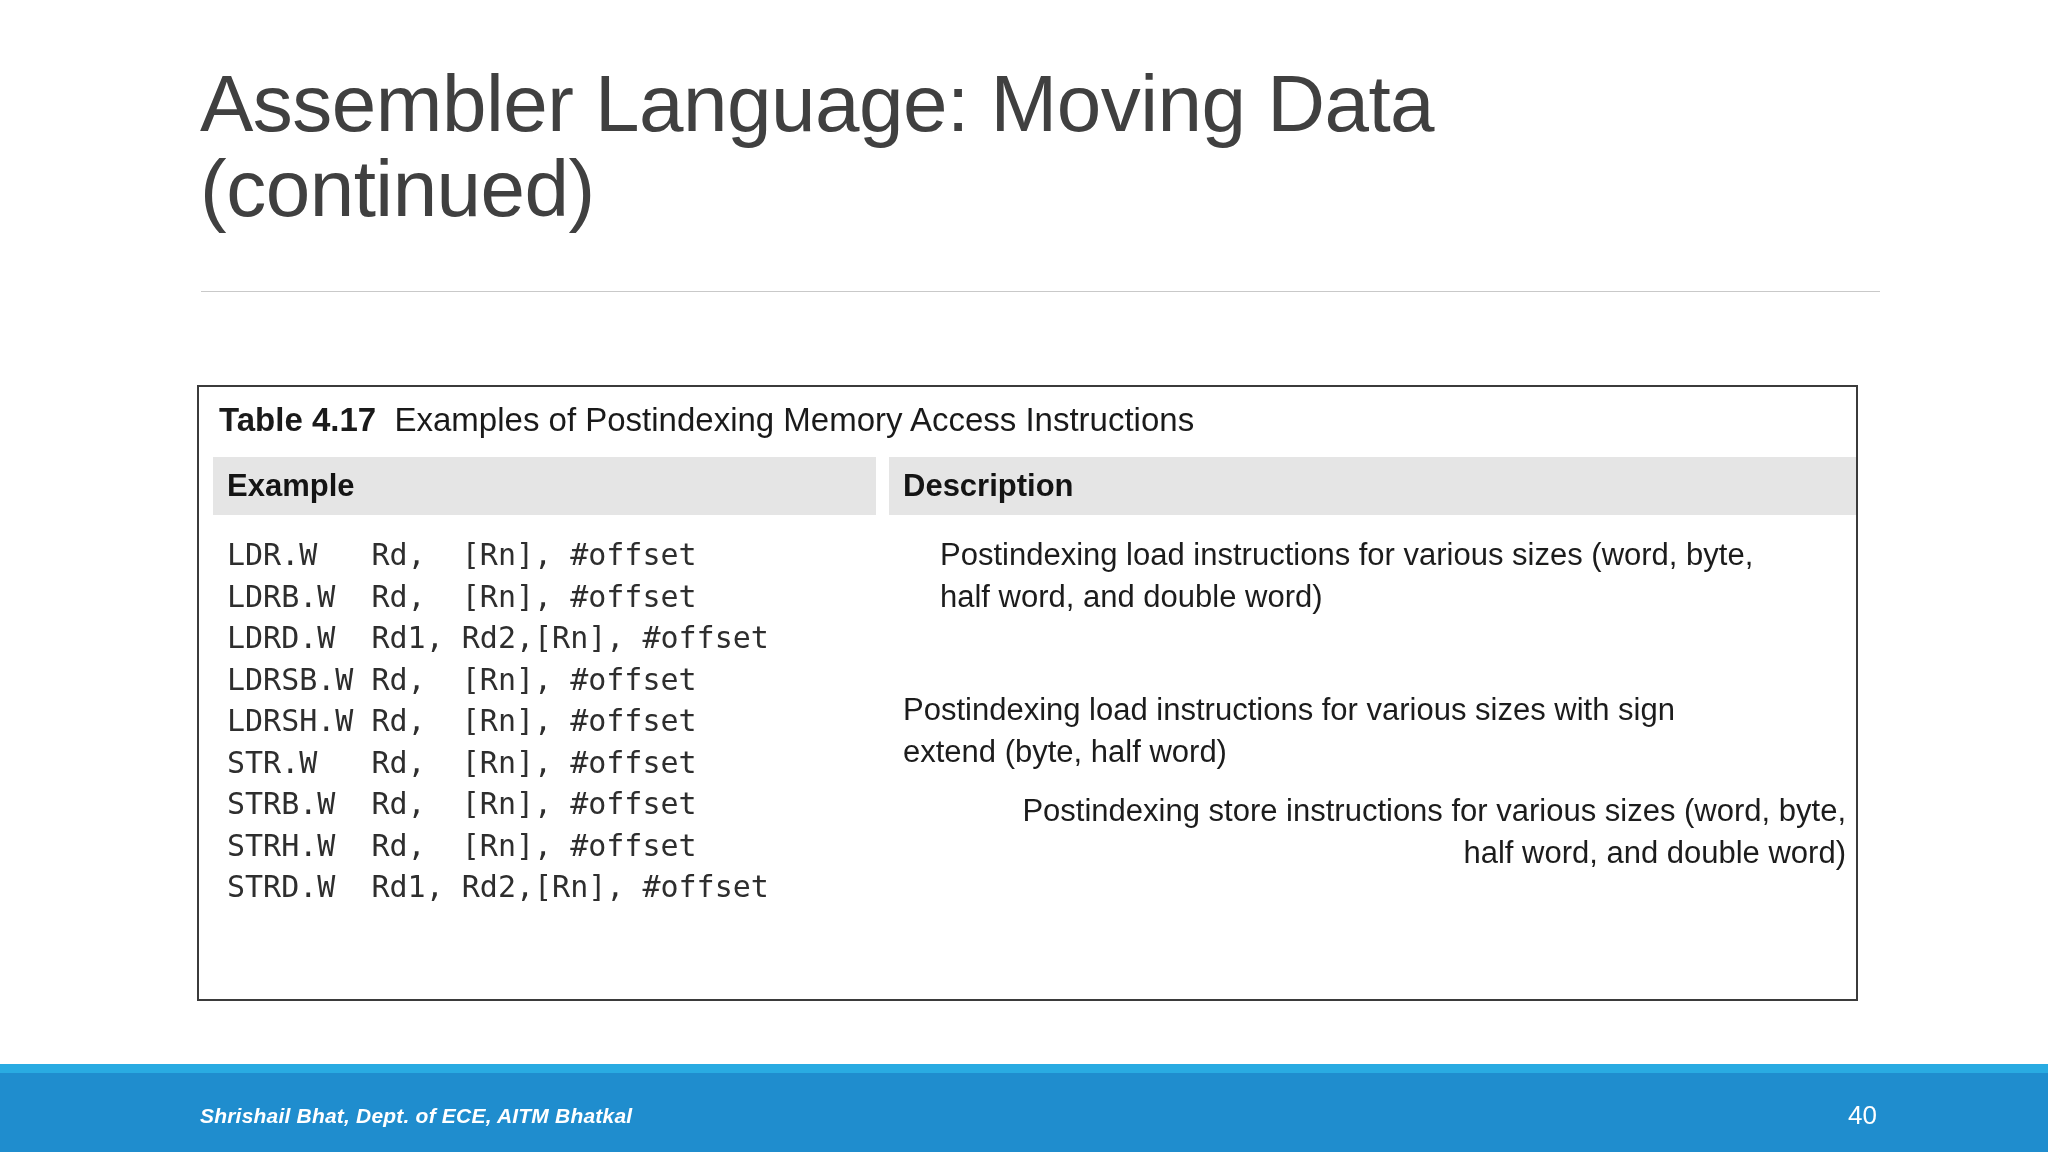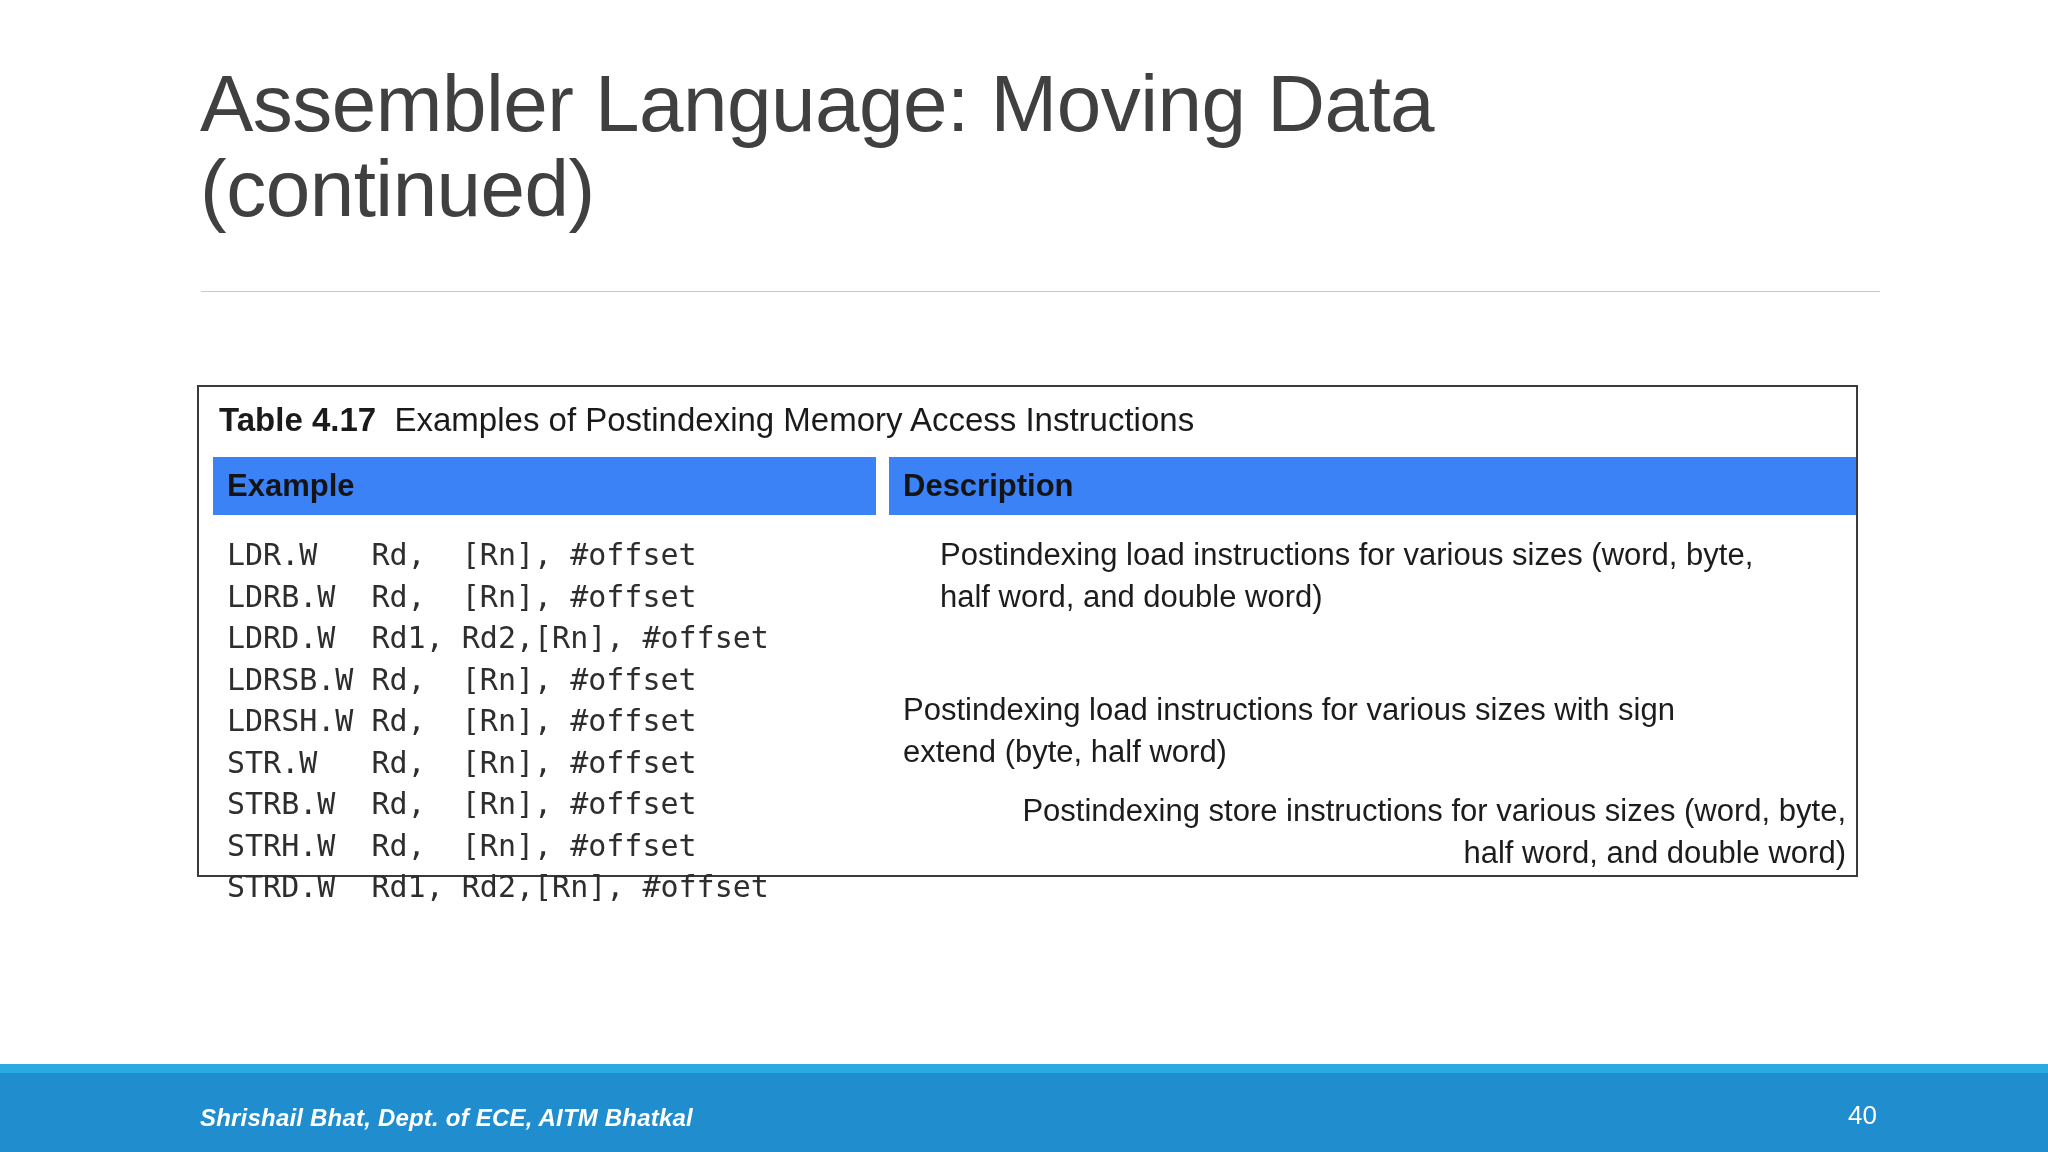--- a/index.html
+++ b/index.html
@@ -36,21 +36,21 @@
     height: 1px;
     background: #c9c9c9;
   }
 
   
   .figure {
     position: absolute;
     left: 197px;
     top: 385px;
     width: 1661px;
-    height: 492px;
+    height: 616px;
     border: 2px solid #3b3b3b;
     background: #ffffff;
     box-sizing: border-box;
   }
   .fig-caption {
     position: absolute;
     left: 20px;
     top: 14px;
     font-size: 33px;
     color: #1a1a1a;
@@ -68,21 +68,21 @@
     position: absolute;
     left: 14px;
     top: 70px;
     right: 0;
     height: 58px;
   }
   .head-cell {
     position: absolute;
     top: 0;
     height: 58px;
-    background: #3b82f6;
+    background: #e5e5e5;
     display: flex;
     align-items: center;
   }
   .head-cell span {
     font-size: 31px;
     font-weight: bold;
     color: #141414;
     padding-left: 14px;
   }
   .head-example { left: 0; width: 663px; }
@@ -146,21 +146,21 @@
     left: 0;
     top: 1073px;
     width: 2048px;
     height: 79px;
     background: #1f8dce;
   }
   .footer-text {
     position: absolute;
     left: 200px;
     top: 1104px;
-    font-size: 24px;
+    font-size: 21px;
     font-style: italic;
     font-weight: bold;
     color: #ffffff;
     letter-spacing: 0.2px;
   }
   .footer-page {
     position: absolute;
     left: 1848px;
     top: 1100px;
     font-size: 26px;

